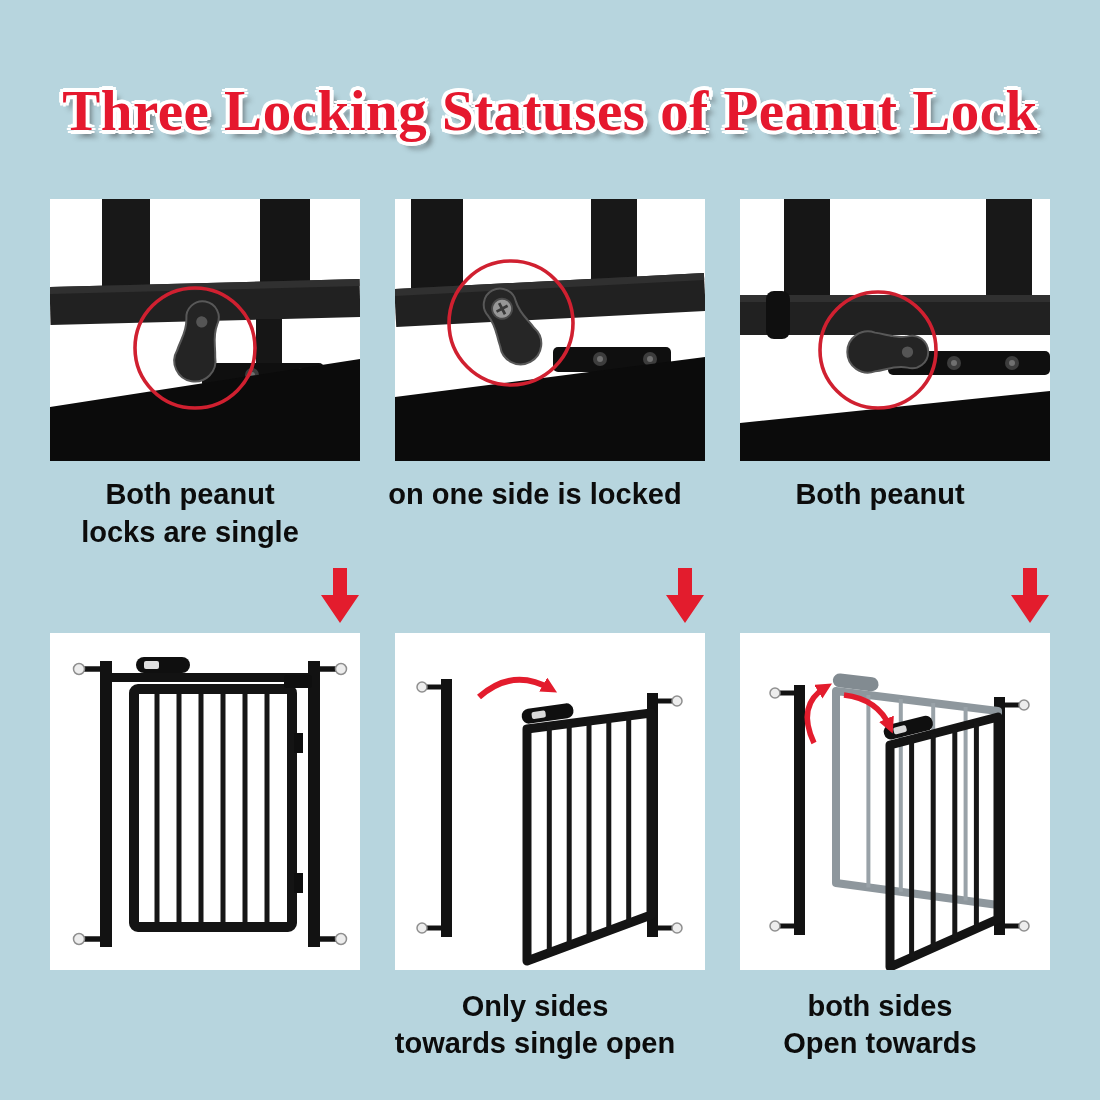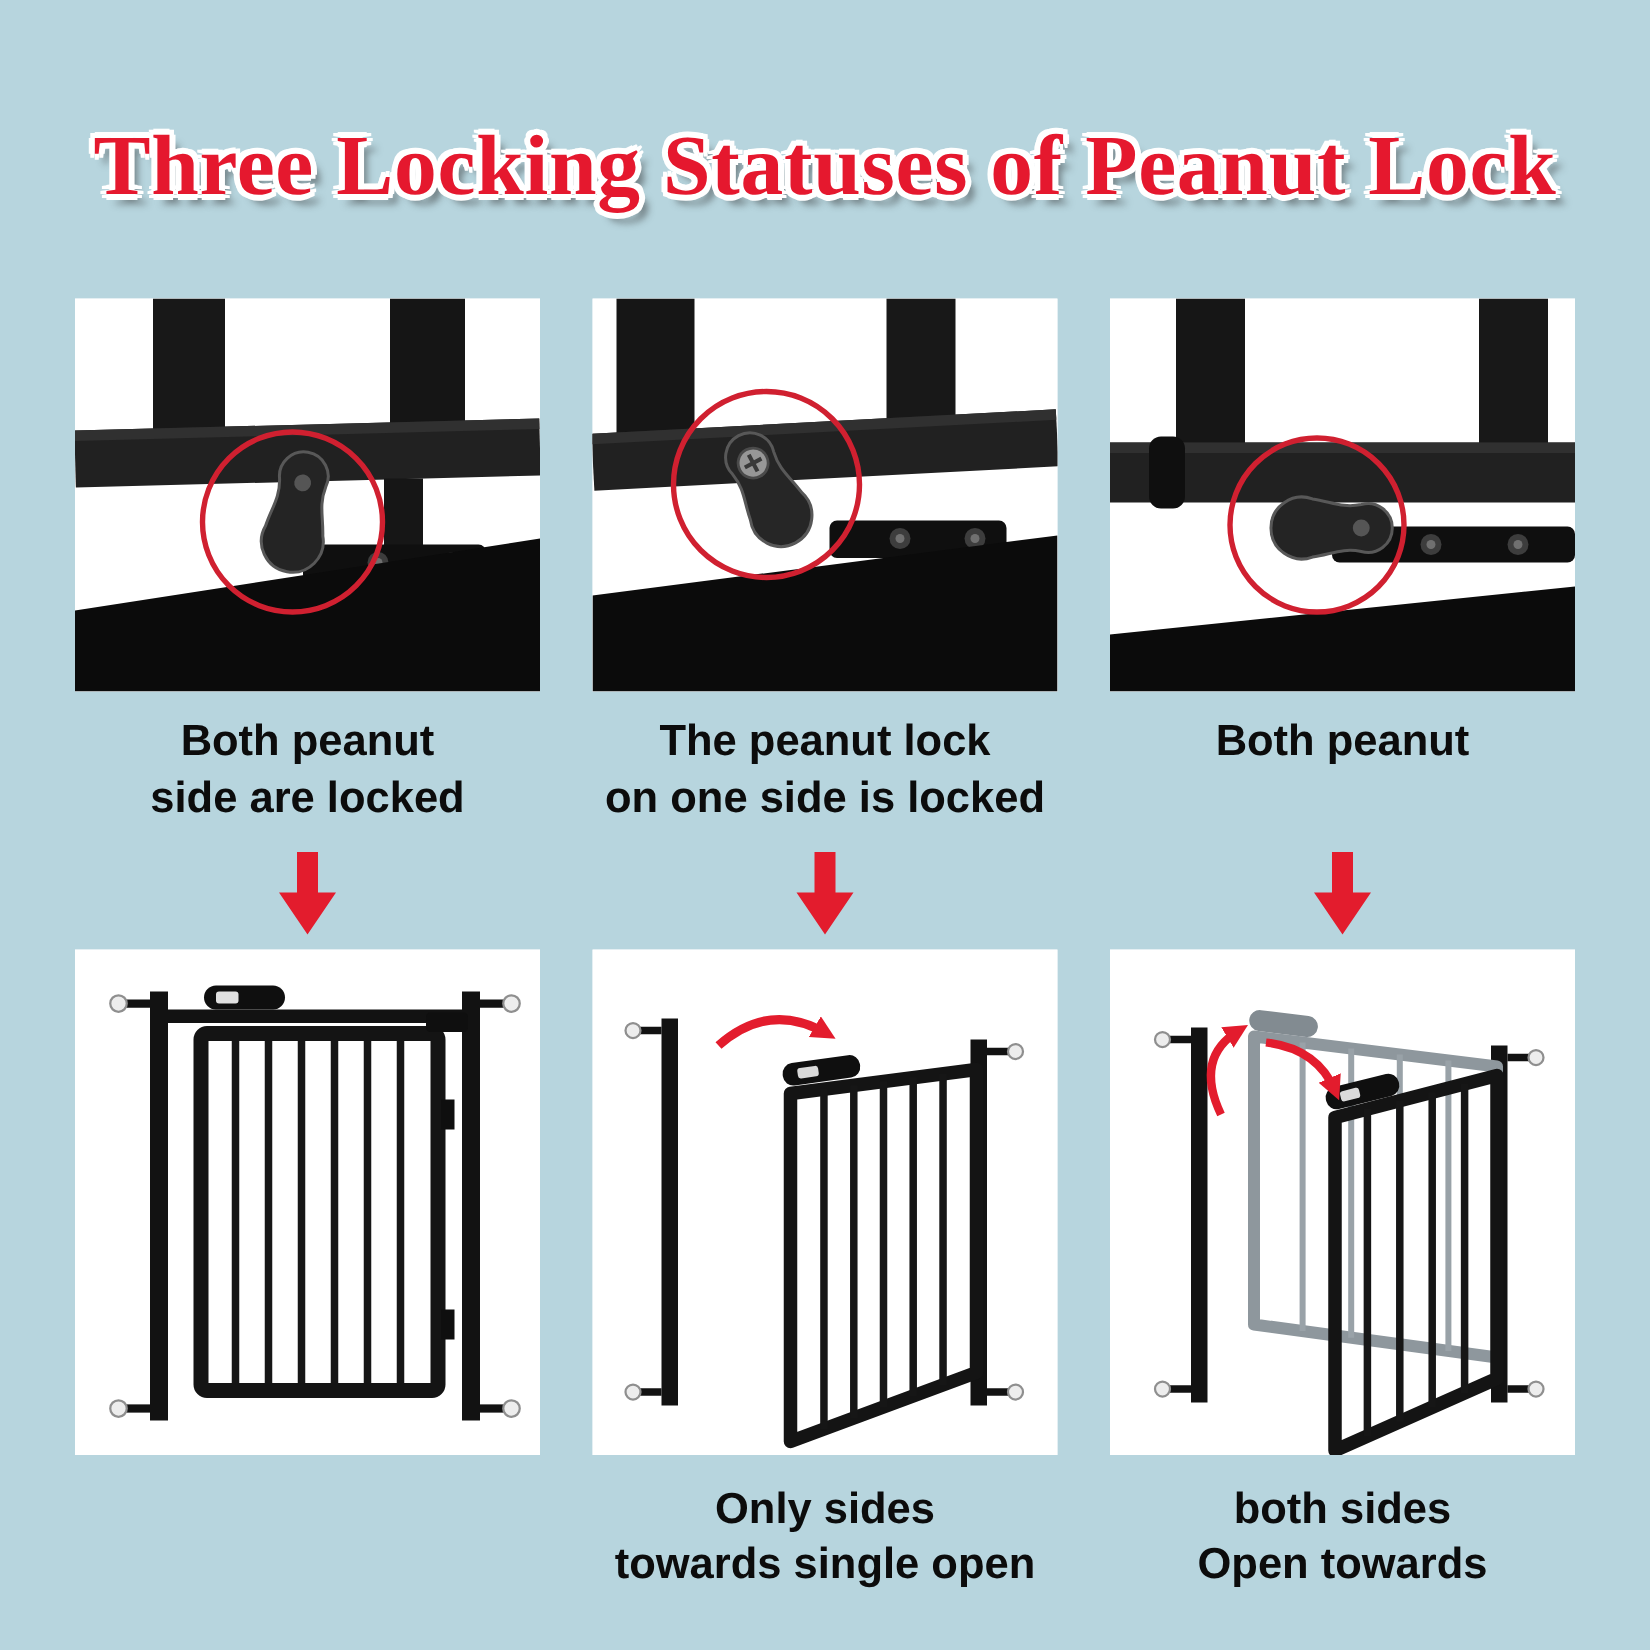--- a/index.html
+++ b/index.html
@@ -22,21 +22,21 @@
       0 -4px 0 #fff, 0 4px 0 #fff, -4px 0 0 #fff, 4px 0 0 #fff,
       6px 7px 5px rgba(50,50,50,.5);
   }
   .grid{
     margin-top:56px;
     display:grid;
     grid-template-columns:repeat(3,310px);
     column-gap:35px;
     justify-content:center;
   }
-  .col{display:flex;flex-direction:column;align-items:center;}
+  .col{display:flex;flex-direction:column;align-items:flex-end;}
   .photo{width:310px;background:#fff;}
   .photo svg{display:block;width:100%;height:100%;}
   .top-photo{height:262px;}
   .bottom-photo{height:337px;}
   .caption{
     margin-top:14px;height:84px;width:340px;
     text-align:center;font-size:29px;line-height:38px;
     font-weight:600;color:#0c0c0c;
   }
   .bottom-caption{
@@ -76,21 +76,21 @@
           <polygon points="0,208 310,160 310,262 0,262" fill="#0b0b0b"></polygon>
           <g transform="translate(147,150) rotate(10) scale(1.25)">
             <path d="M -12.5 -22 A 13 13 0 1 1 12.5 -22 C 10.5 -12 14 -6 15.5 4 A 16.5 16.5 0 1 1 -15.5 4 C -14 -6 -10.5 -12 -12.5 -22 Z" fill="#242424" stroke="#585858" stroke-width="1.6"></path>
             <circle cx="0" cy="-22" r="4.5" fill="#555555"></circle>
           </g>
           <circle cx="145" cy="149" r="60" fill="none" stroke="#d02030" stroke-width="3.6"></circle>
         </svg>
       </div>
       <div class="caption">
         <span class="cap-line">Both peanut</span>
-        <span class="cap-line">side are locked</span>
+        <span class="cap-line">locks are single</span>
       </div>
       <div class="arrow-wrap">
         <svg width="40" height="56" viewBox="0 0 40 56">
           <polygon points="13,0 27,0 27,27 39,27 20,55 1,27 13,27" fill="#e31c2d"></polygon>
         </svg>
       </div>
       <div class="photo bottom-photo">
         <svg viewBox="0 0 310 337">
           <rect width="310" height="337" fill="#ffffff"></rect>
           <rect x="50" y="28" width="12" height="286" fill="#121212"></rect>
@@ -138,21 +138,20 @@
           <polygon points="0,198 310,158 310,262 0,262" fill="#0b0b0b"></polygon>
           <g transform="translate(120,134) rotate(-28) scale(1.25)">
             <path d="M -12.5 -22 A 13 13 0 1 1 12.5 -22 C 10.5 -12 14 -6 15.5 4 A 16.5 16.5 0 1 1 -15.5 4 C -14 -6 -10.5 -12 -12.5 -22 Z" fill="#262626" stroke="#585858" stroke-width="1.6"></path>
             <circle cx="0" cy="-22" r="8" fill="#979797" stroke="#4a4a4a" stroke-width="1.5"></circle>
             <path d="M -5 -22 H 5 M 0 -27 V -17" stroke="#3a3a3a" stroke-width="2.2"></path>
           </g>
           <circle cx="116" cy="124" r="62" fill="none" stroke="#d02030" stroke-width="3.6"></circle>
         </svg>
       </div>
       <div class="caption">
-        <span class="cap-line">The peanut lock</span>
         <span class="cap-line">on one side is locked</span>
       </div>
       <div class="arrow-wrap">
         <svg width="40" height="56" viewBox="0 0 40 56">
           <polygon points="13,0 27,0 27,27 39,27 20,55 1,27 13,27" fill="#e31c2d"></polygon>
         </svg>
       </div>
       <div class="photo bottom-photo">
         <svg viewBox="0 0 310 337">
           <defs>

